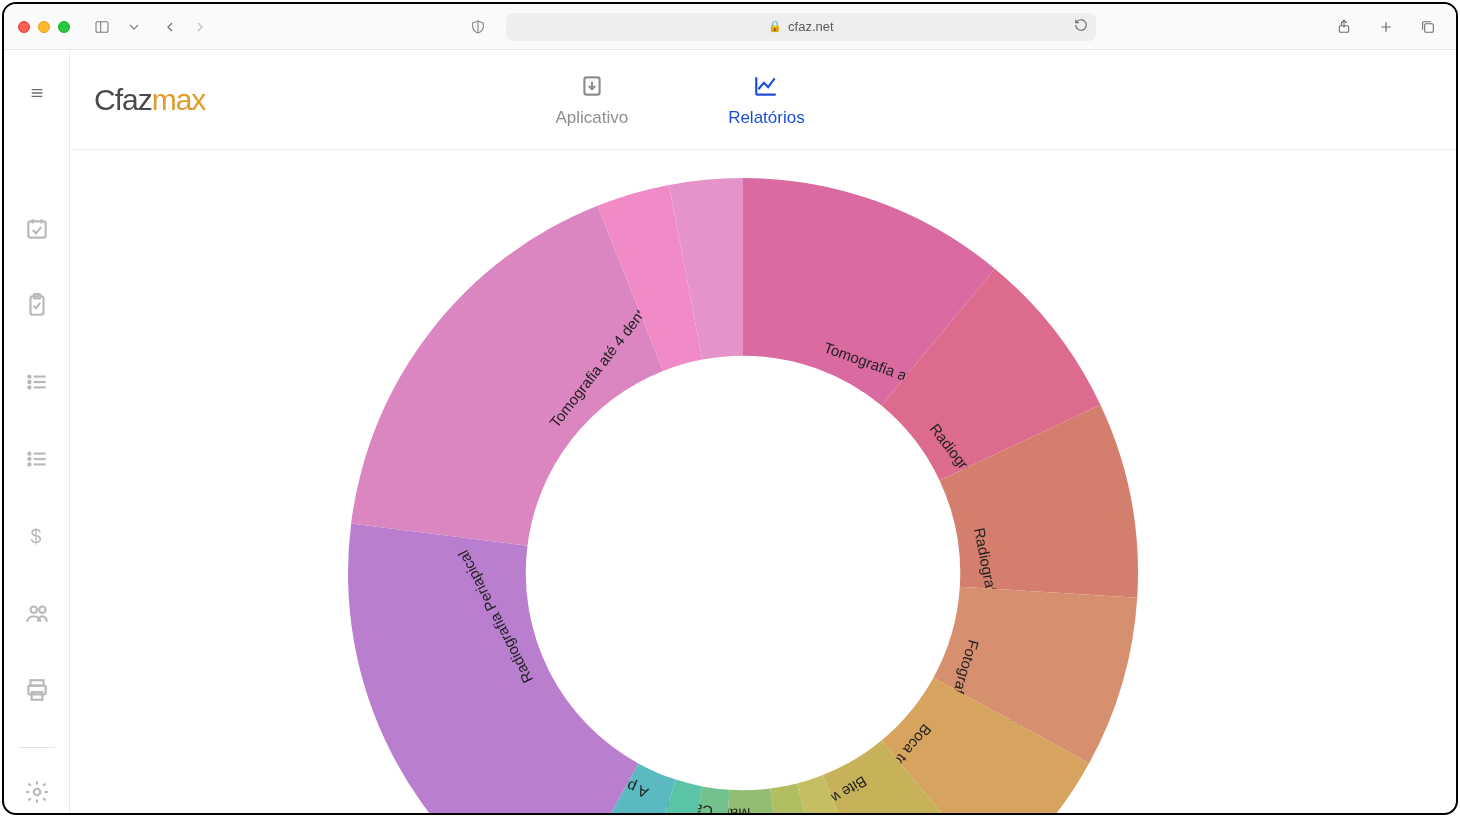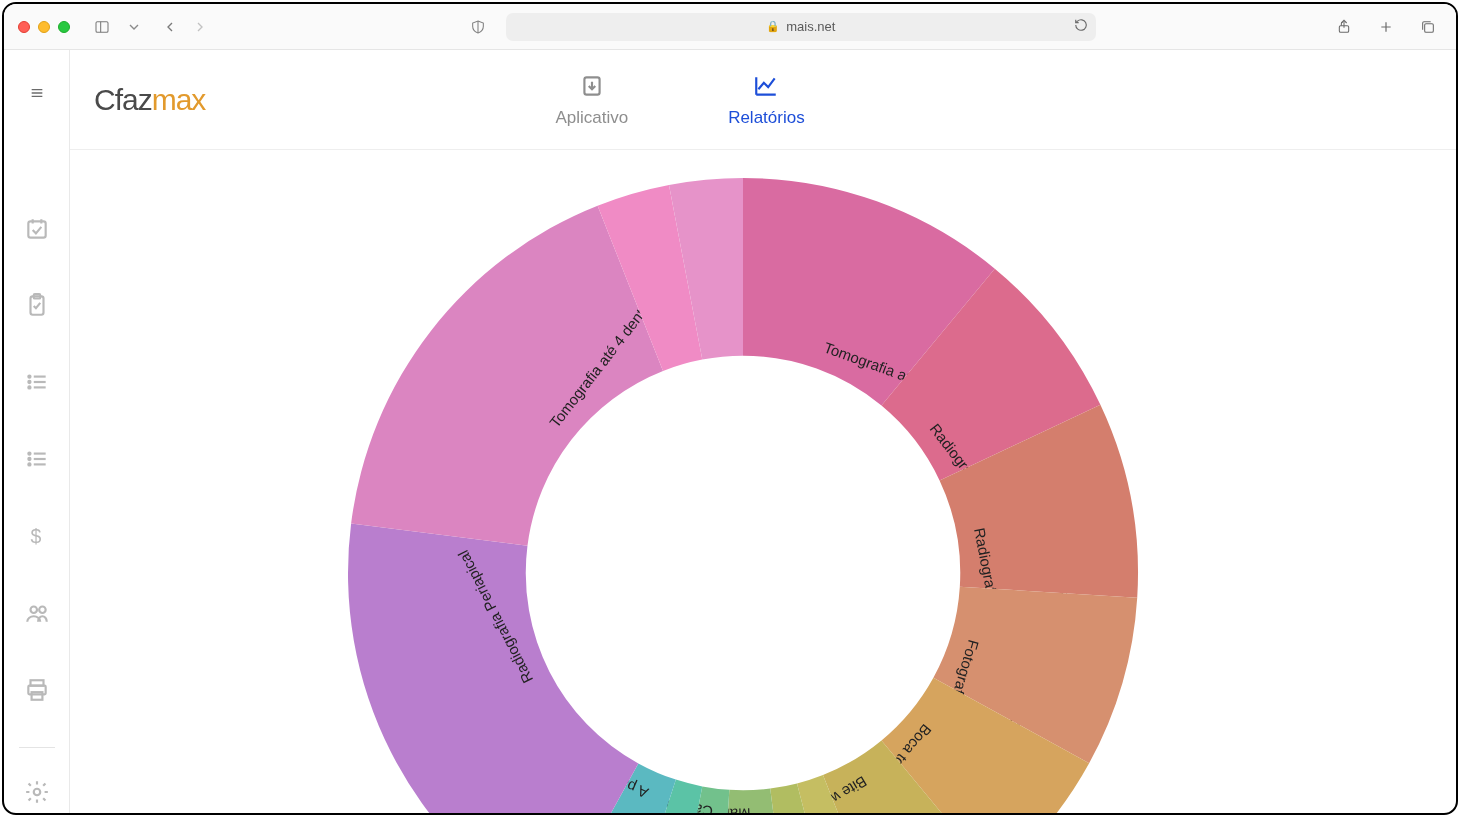--- a/index.html
+++ b/index.html
@@ -195,21 +195,21 @@
 
     <div class="tb-btn shield-icon">
       <svg viewBox="0 0 24 24" fill="none" stroke="#808080" stroke-width="1.6">
           <path d="M12 3l8 3v5c0 5-3.5 8.5-8 10-4.5-1.5-8-5-8-10V6l8-3z"></path>
           <line x1="12" y1="3" x2="12" y2="21"></line>
         </svg>
     </div>
 
     <div class="addressbar">
       <span class="lock-icon">🔒</span>
-      <span>mais.net</span>
+      <span>cfaz.net</span>
       <span class="reload">
         <svg width="14" height="14" viewBox="0 0 24 24" fill="none" stroke="#6b6b6b" stroke-width="2">
             <path d="M3 12a9 9 0 1 0 3-6.7L3 8"></path>
             <polyline points="3 3 3 8 8 8"></polyline>
           </svg>
       </span>
     </div>
 
     <div class="tb-right">
       <div class="tb-btn">

